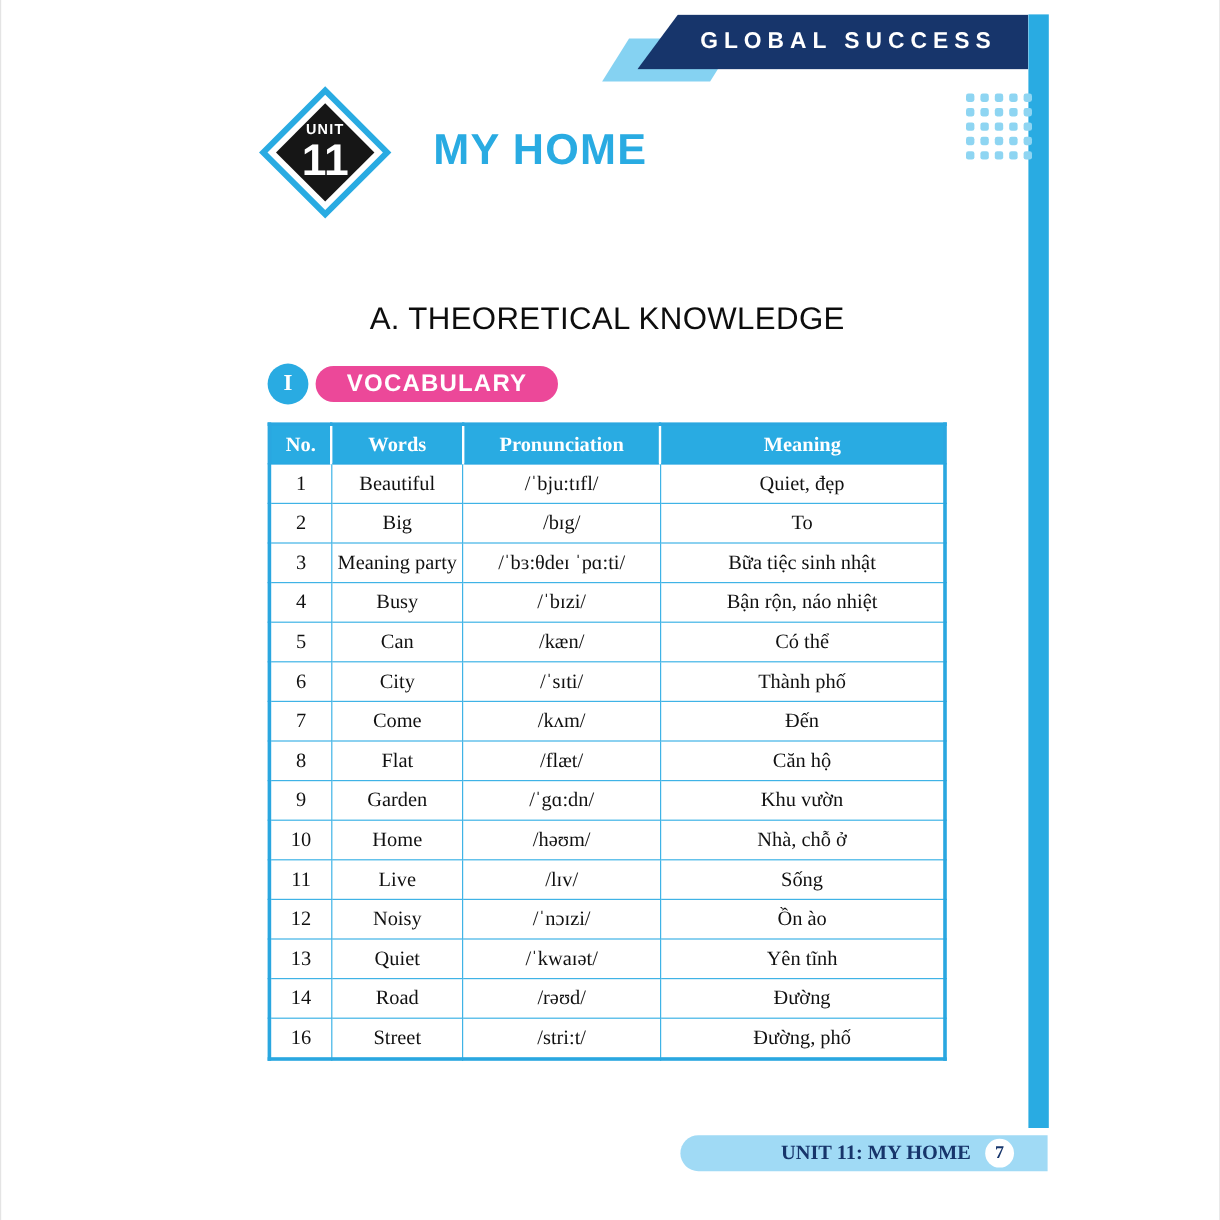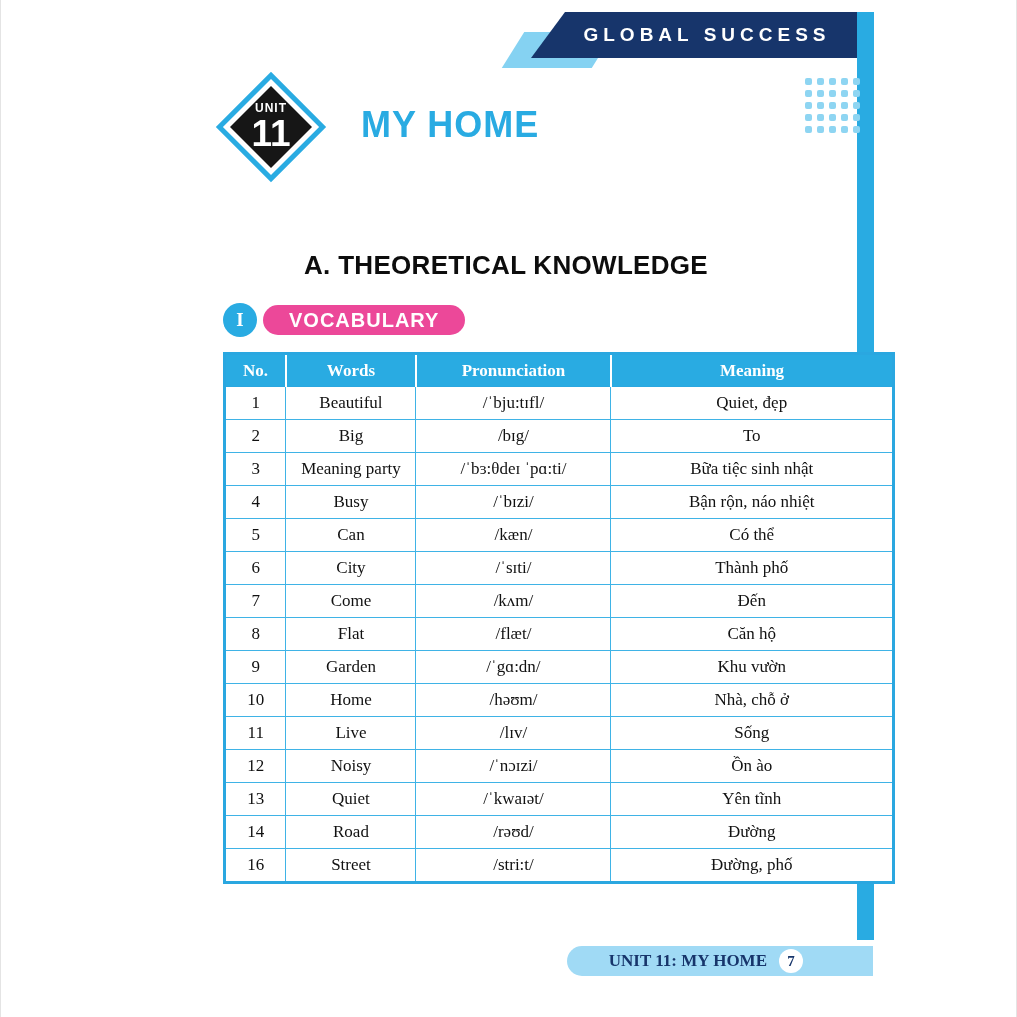--- a/index.html
+++ b/index.html
@@ -95,21 +95,21 @@
   }
 
   
   .section-heading {
     position: absolute;
     left: 222px; top: 250px;
     width: 566px;
     margin: 0;
     text-align: center;
     font-size: 26px;
-    font-weight: bold;
+    font-weight: normal;
     letter-spacing: 0.3px;
     color: #0d0d0d;
   }
   .part-header { position: absolute; left: 222px; top: 303px; height: 34px; display: flex; align-items: center; }
   .part-circle {
     width: 34px; height: 34px;
     background: #29abe2;
     border-radius: 50%;
     color: #ffffff;
     font-family: "Liberation Serif", serif;
@@ -128,21 +128,21 @@
     font-weight: bold;
     font-size: 20px;
     letter-spacing: 1px;
     display: flex; align-items: center;
   }
 
   
   .vocab-table {
     position: absolute;
     left: 222px; top: 352px;
-    width: 672px;
+    width: 566px;
     border-collapse: collapse;
     font-family: "Liberation Serif", serif;
     z-index: 2;
     background: #ffffff;
     border: 3px solid #2aa7e0;
   }
   .vocab-table col.c-no   { width: 52px; }
   .vocab-table col.c-word { width: 110px; }
   .vocab-table col.c-pron { width: 165px; }
   .vocab-table col.c-mean { width: 239px; }
@@ -171,21 +171,21 @@
   .footer-bar {
     position: absolute;
     left: 566px; top: 946px;
     width: 306px; height: 30px;
     background: #a0daf5;
     border-radius: 15px 0 0 15px;
     display: flex;
     align-items: center;
     justify-content: flex-end;
     gap: 12px;
-    padding-right: 70px;
+    padding-right: 28px;
     box-sizing: border-box;
     z-index: 2;
   }
   .footer-label {
     color: #17356b;
     font-family: "Liberation Serif", serif;
     font-weight: bold;
     font-size: 17px;
     white-space: nowrap;
   }

